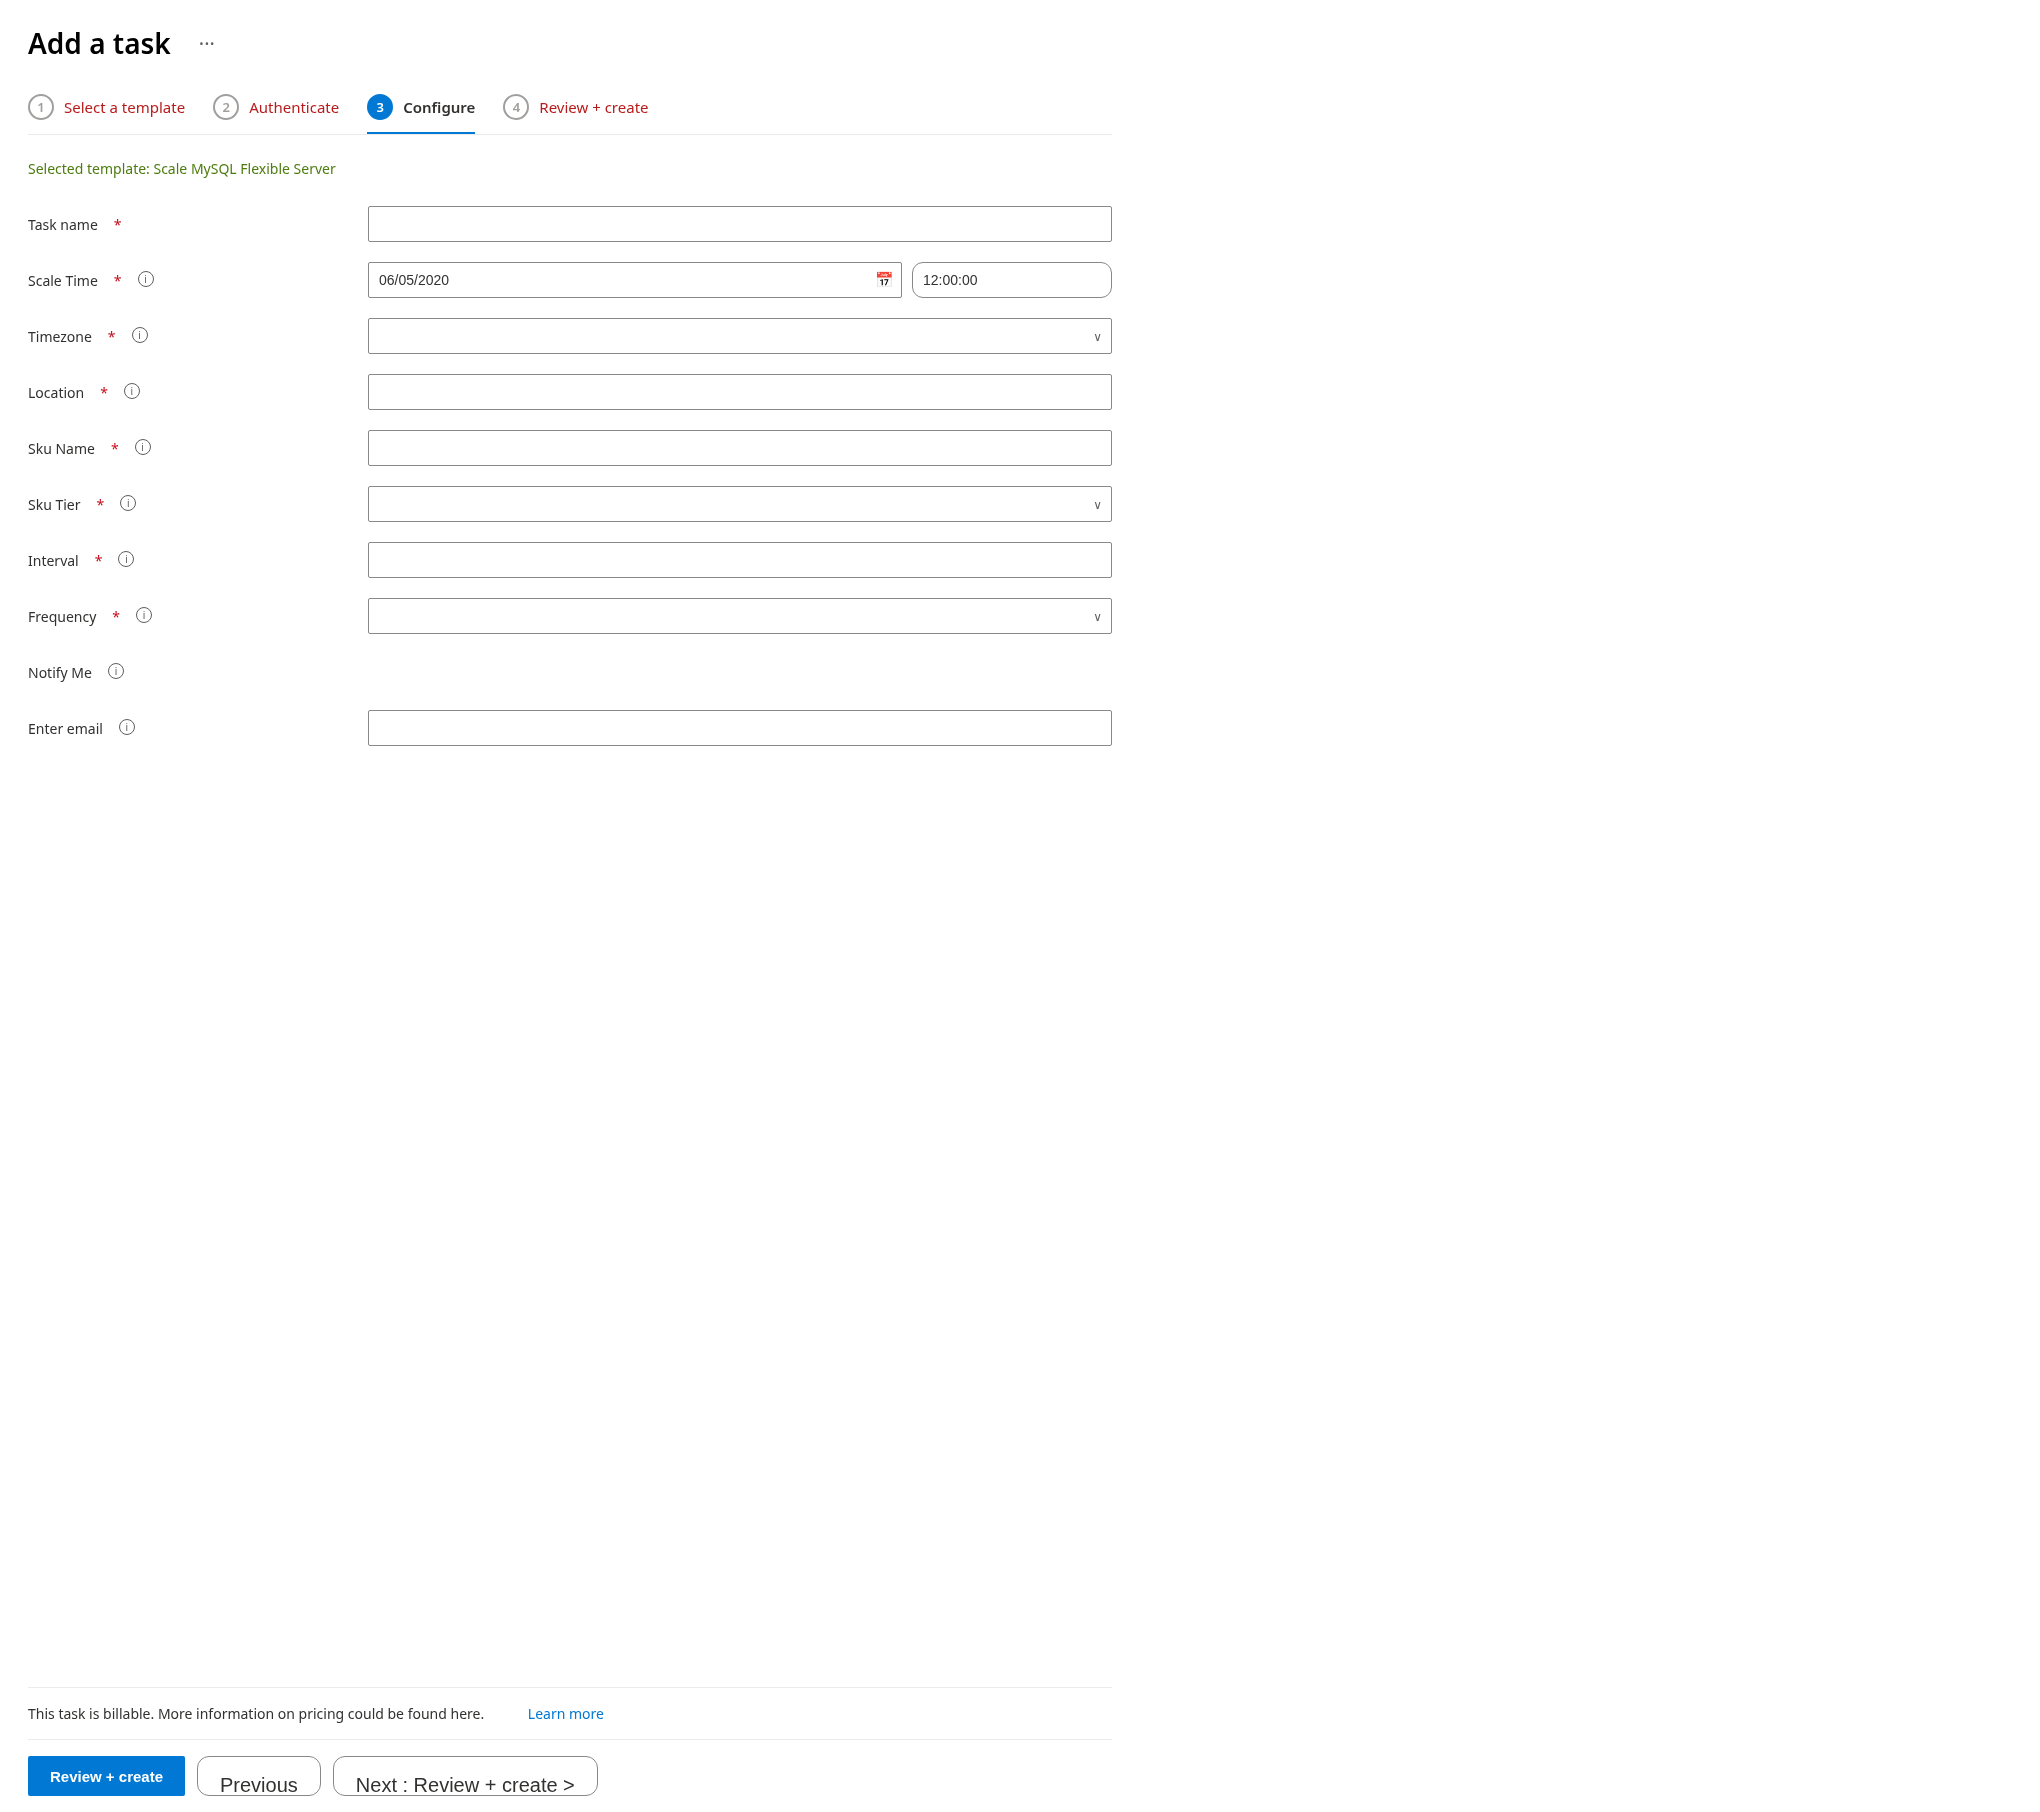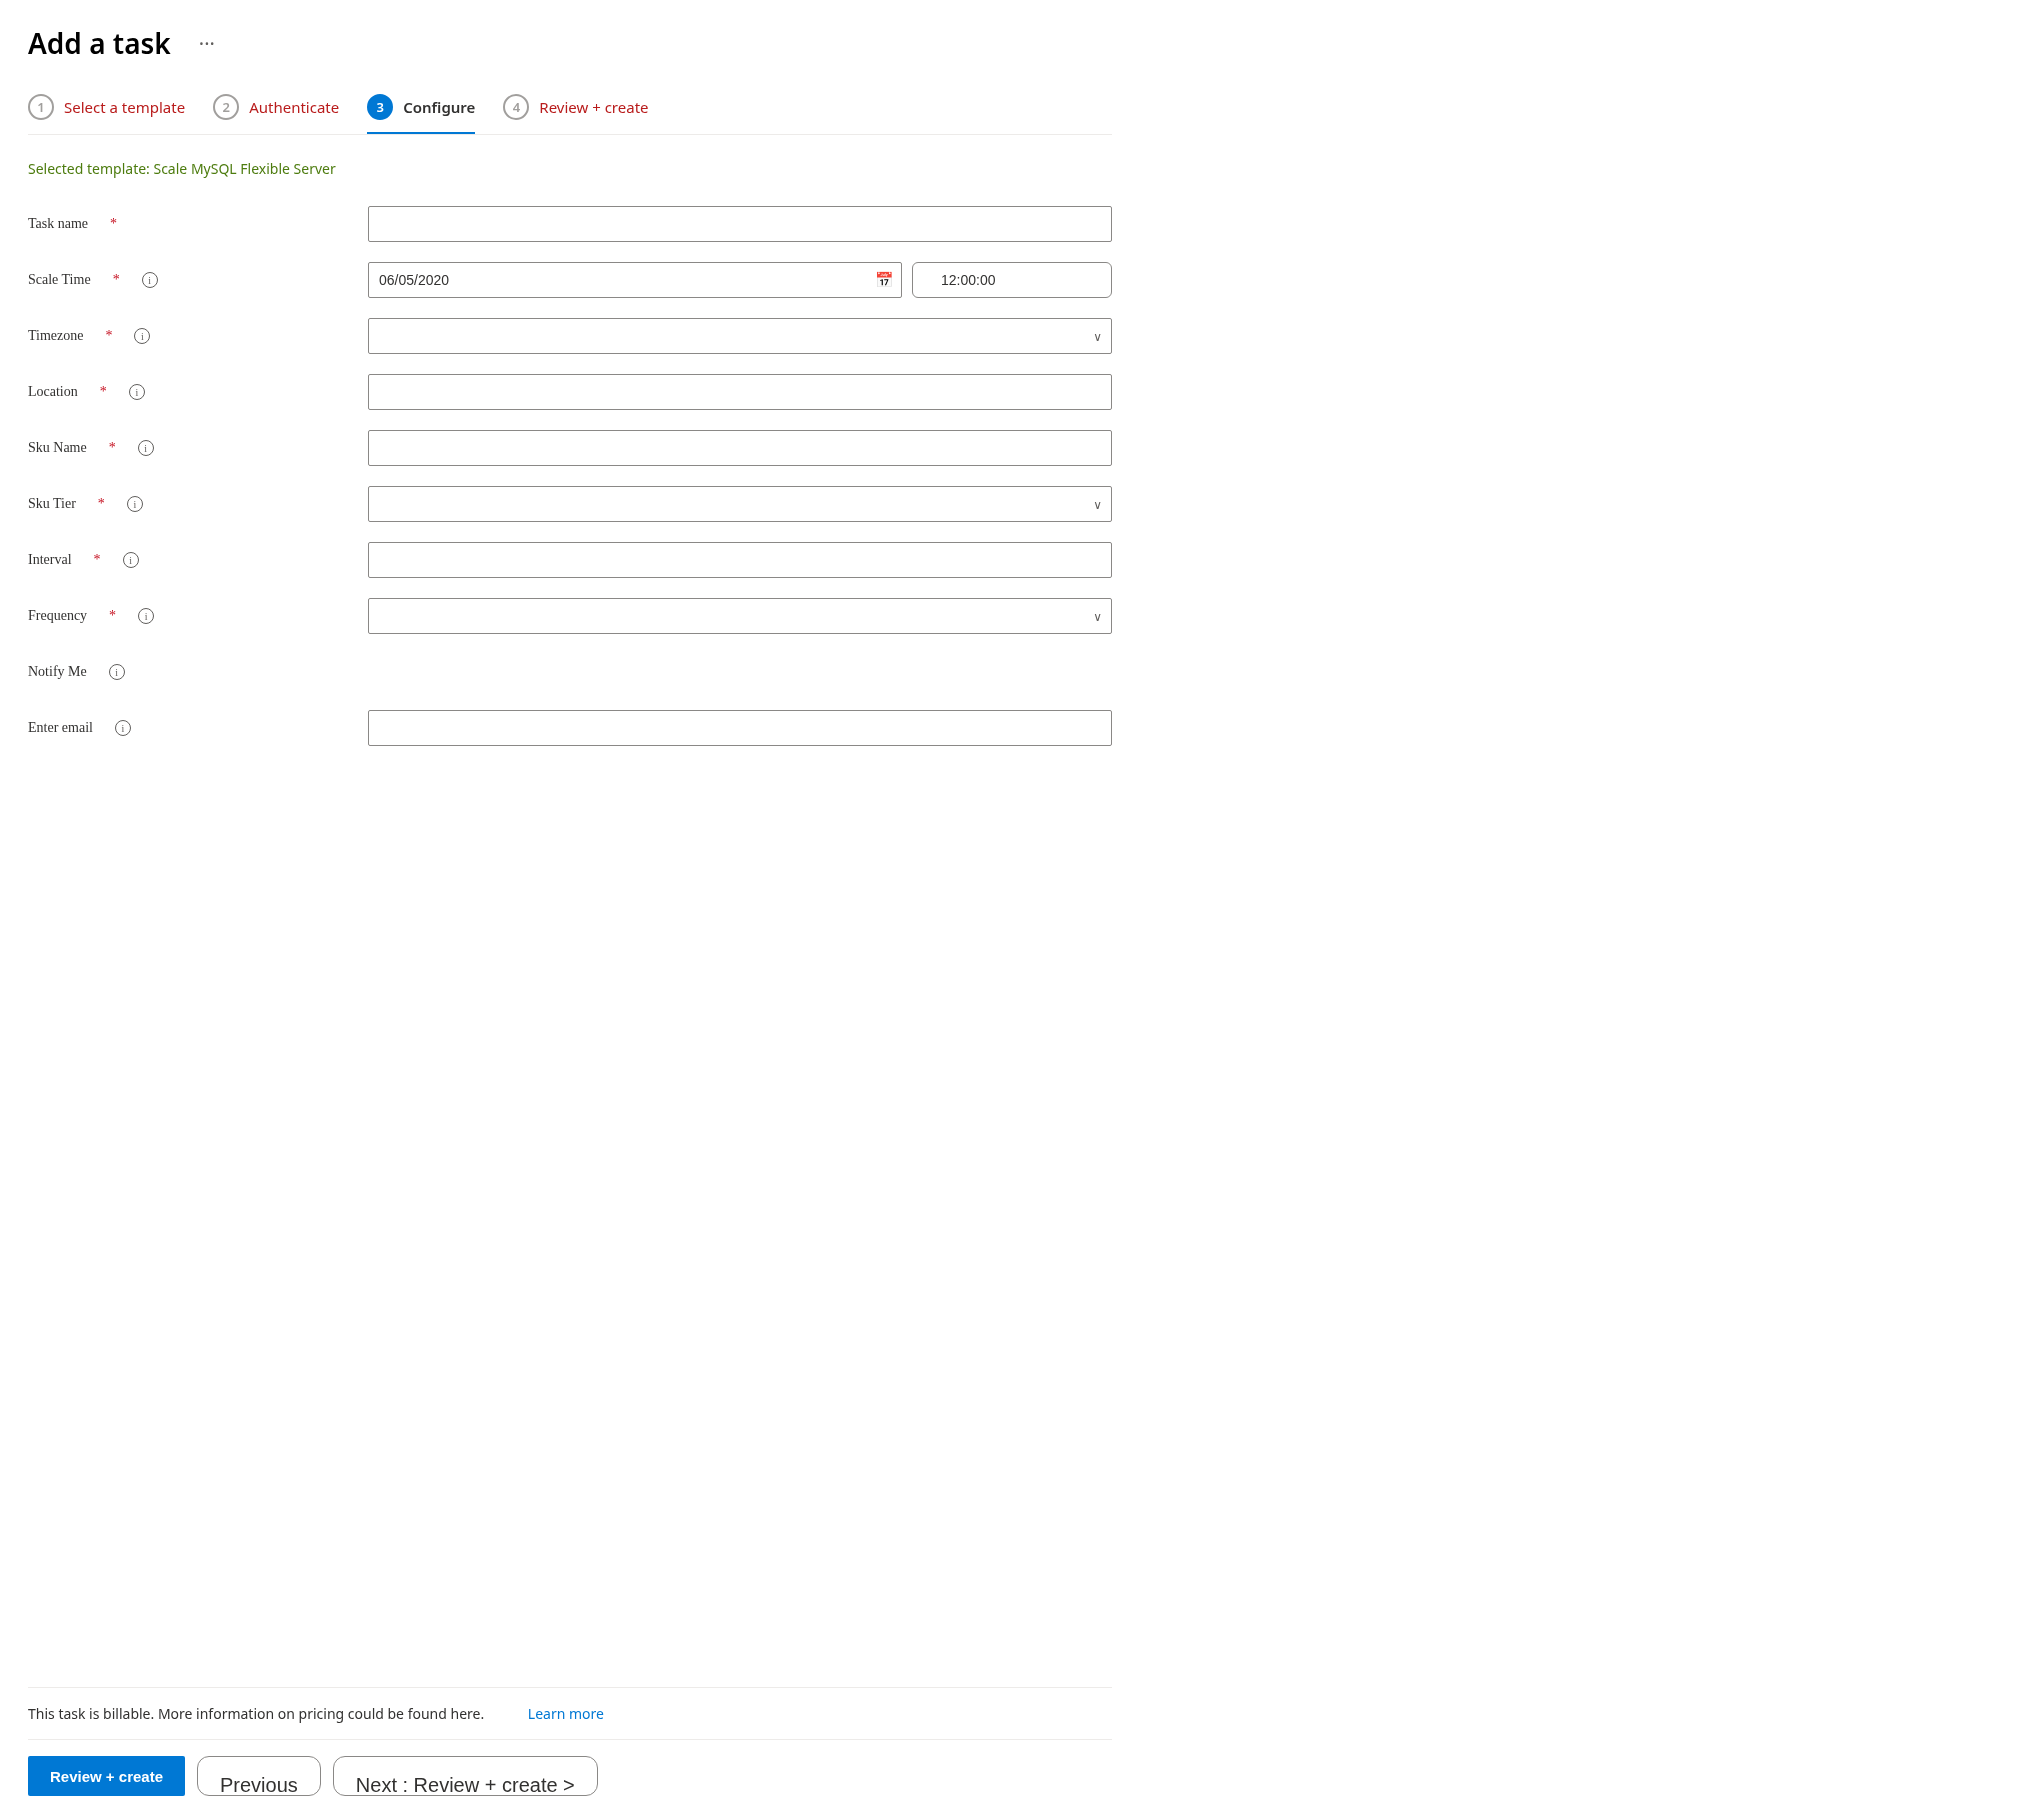--- a/index.html
+++ b/index.html
@@ -105,25 +105,24 @@
     .form-row {
       display: flex;
       align-items: center;
       margin-bottom: 20px;
       min-height: 36px;
     }
     .form-label {
       width: 340px;
       flex-shrink: 0;
       display: flex;
-      align-items: flex-end;
-      gap: 22px;
-      font-size: 14px;
-      color: #323130;
-      font-family: Liberation Serif, serif;
+      align-items: flex-start;
+      gap: 16px;
+      font-size: 14px;
+      color: #323130;
     }
     .required-star {
       color: #c50f1f;
       font-size: 14px;
     }
     .info-icon {
       width: 16px;
       height: 16px;
       border-radius: 50%;
       border: 1.5px solid #605e5c;
@@ -169,22 +168,22 @@
       border: none;
       cursor: pointer;
       color: #605e5c;
       font-size: 15px;
       padding: 2px;
     }
     .time-input {
       width: 200px;
       height: 36px;
       border: 1px solid #8a8886;
-      border-radius: 6px;
-      padding: 0 28px;
+      border-radius: 11px;
+      padding: 0 10px;
       font-size: 14px;
       color: #323130;
       outline: none;
       background: #fff;
     }
     .select-wrapper {
       position: relative;
       width: 100%;
     }
     .select-control {

